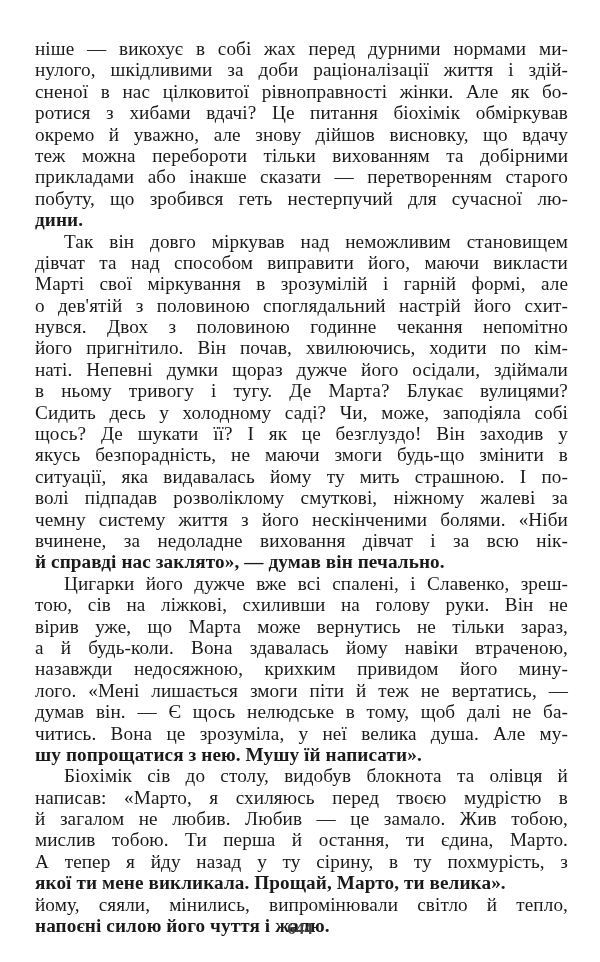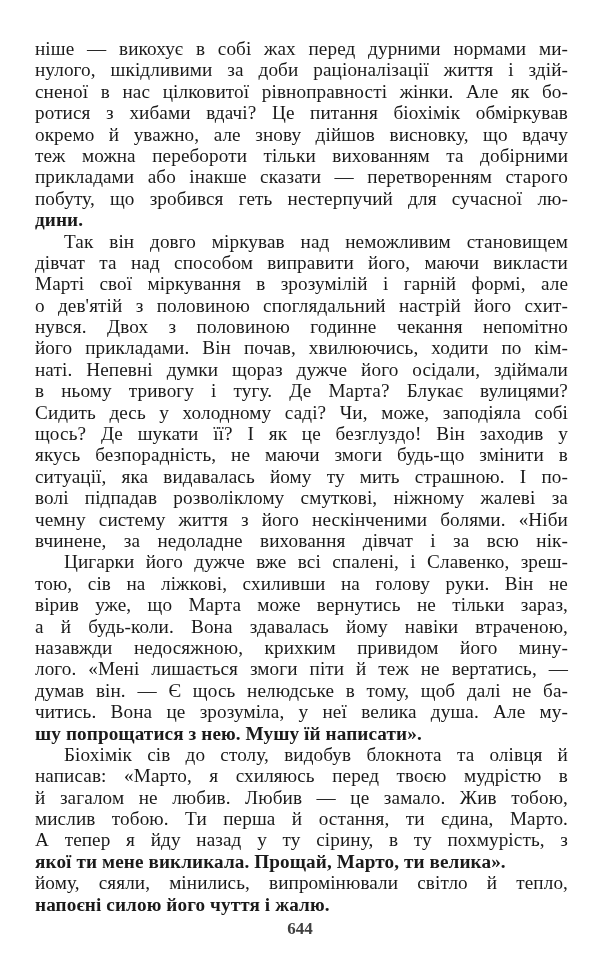--- a/index.html
+++ b/index.html
@@ -50,30 +50,31 @@
       <span class="line">прикладами або інакше сказати — перетворенням старого</span>
       <span class="line">побуту, що зробився геть нестерпучий для сучасної лю-</span>
       <span class="line last">дини.</span>
     </div>
     <div>
       <span class="line indent">Так він довго міркував над неможливим становищем</span>
       <span class="line">дівчат та над способом виправити його, маючи викласти</span>
       <span class="line">Марті свої міркування в зрозумілій і гарній формі, але</span>
       <span class="line">о дев'ятій з половиною споглядальний настрій його схит-</span>
       <span class="line">нувся. Двох з половиною годинне чекання непомітно</span>
-      <span class="line">його прикладами. Він почав, хвилюючись, ходити по кім-</span>
+      <span class="line">його пригнітило. Він почав, хвилюючись, ходити по кім-</span>
       <span class="line">наті. Непевні думки щораз дужче його осідали, здіймали</span>
       <span class="line">в ньому тривогу і тугу. Де Марта? Блукає вулицями?</span>
       <span class="line">Сидить десь у холодному саді? Чи, може, заподіяла собі</span>
       <span class="line">щось? Де шукати її? І як це безглуздо! Він заходив у</span>
       <span class="line">якусь безпорадність, не маючи змоги будь-що змінити в</span>
       <span class="line">ситуації, яка видавалась йому ту мить страшною. І по-</span>
       <span class="line">волі підпадав розволіклому смуткові, ніжному жалеві за</span>
       <span class="line">чемну систему життя з його нескінченими болями. «Ніби</span>
       <span class="line">вчинене, за недоладне виховання дівчат і за всю нік-</span>
+      <span class="line last">й справді нас заклято», — думав він печально.</span>
     </div>
     <div>
       <span class="line indent">Цигарки його дужче вже всі спалені, і Славенко, зреш-</span>
       <span class="line">тою, сів на ліжкові, схиливши на голову руки. Він не</span>
       <span class="line">вірив уже, що Марта може вернутись не тільки зараз,</span>
       <span class="line">а й будь-коли. Вона здавалась йому навіки втраченою,</span>
       <span class="line">назавжди недосяжною, крихким привидом його мину-</span>
       <span class="line">лого. «Мені лишається змоги піти й теж не вертатись, —</span>
       <span class="line">думав він. — Є щось нелюдське в тому, щоб далі не ба-</span>
       <span class="line">читись. Вона це зрозуміла, у неї велика душа. Але му-</span>

